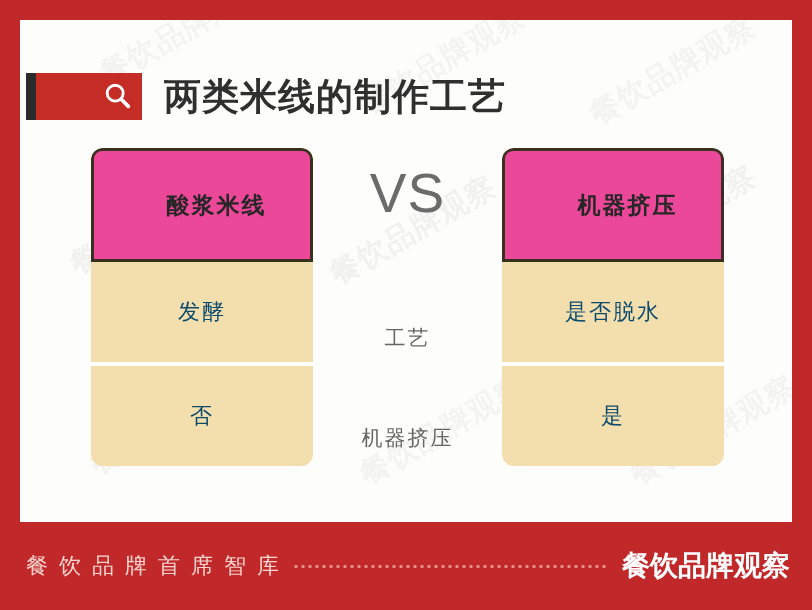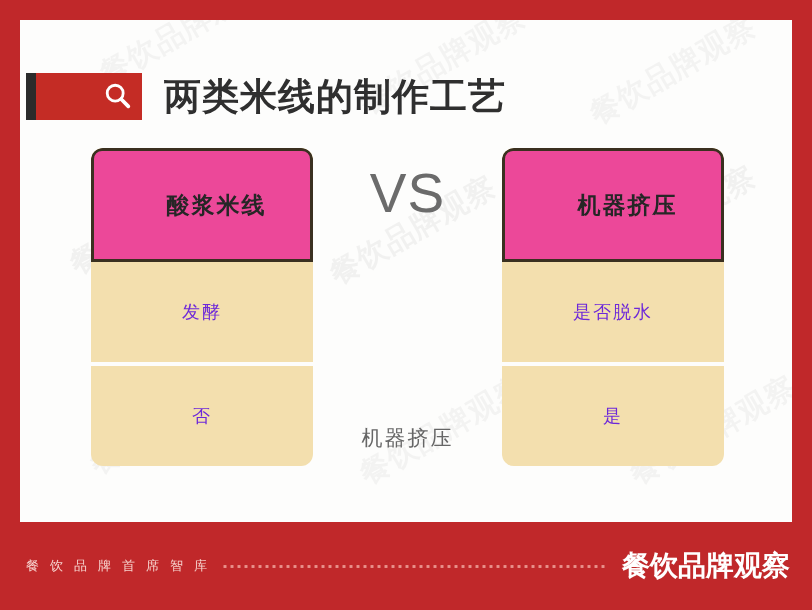--- a/index.html
+++ b/index.html
@@ -132,22 +132,22 @@
     letter-spacing: 2px;
   }
 
   .card-cell {
     height: 100px;
     display: flex;
     align-items: center;
     justify-content: center;
   }
   .card-cell-label {
-    font-size: 18px;
-    color: #6d28d9;
+    font-size: 22px;
+    color: #0c4a6e;
     letter-spacing: 2px;
   }
   .cell-divider {
     height: 4px;
     background: #FDFDFC;
   }
 
   
   #middle {
     position: absolute;
@@ -185,21 +185,21 @@
     position: absolute;
     left: 0;
     top: 522px;
     width: 812px;
     height: 88px;
     display: flex;
     align-items: center;
   }
   #footer-tagline {
     margin-left: 26px;
-    font-size: 13px;
+    font-size: 22px;
     color: #F6D3CE;
     letter-spacing: 11px;
     white-space: nowrap;
   }
   #footer-dots {
     flex: 1;
     height: 3px;
     margin: 0 14px 0 2px;
     background-image: radial-gradient(circle, #E8908A 1.4px, rgba(0,0,0,0) 1.6px);
     background-size: 7px 3px;
@@ -252,20 +252,21 @@
           <span class="card-cell-label">发酵</span>
         </div>
         <div class="cell-divider"></div>
         <div class="card-cell">
           <span class="card-cell-label">否</span>
         </div>
       </div>
 
       <div id="middle">
         <div id="vs-label">VS</div>
+        <div class="middle-row-label" id="middle-label-0">工艺</div>
         <div class="middle-row-label" id="middle-label-1">机器挤压</div>
       </div>
 
       <div class="card" id="card-right">
         <div class="card-header">
           <span class="card-header-label">机器挤压</span>
         </div>
         <div class="card-cell">
           <span class="card-cell-label">是否脱水</span>
         </div>

